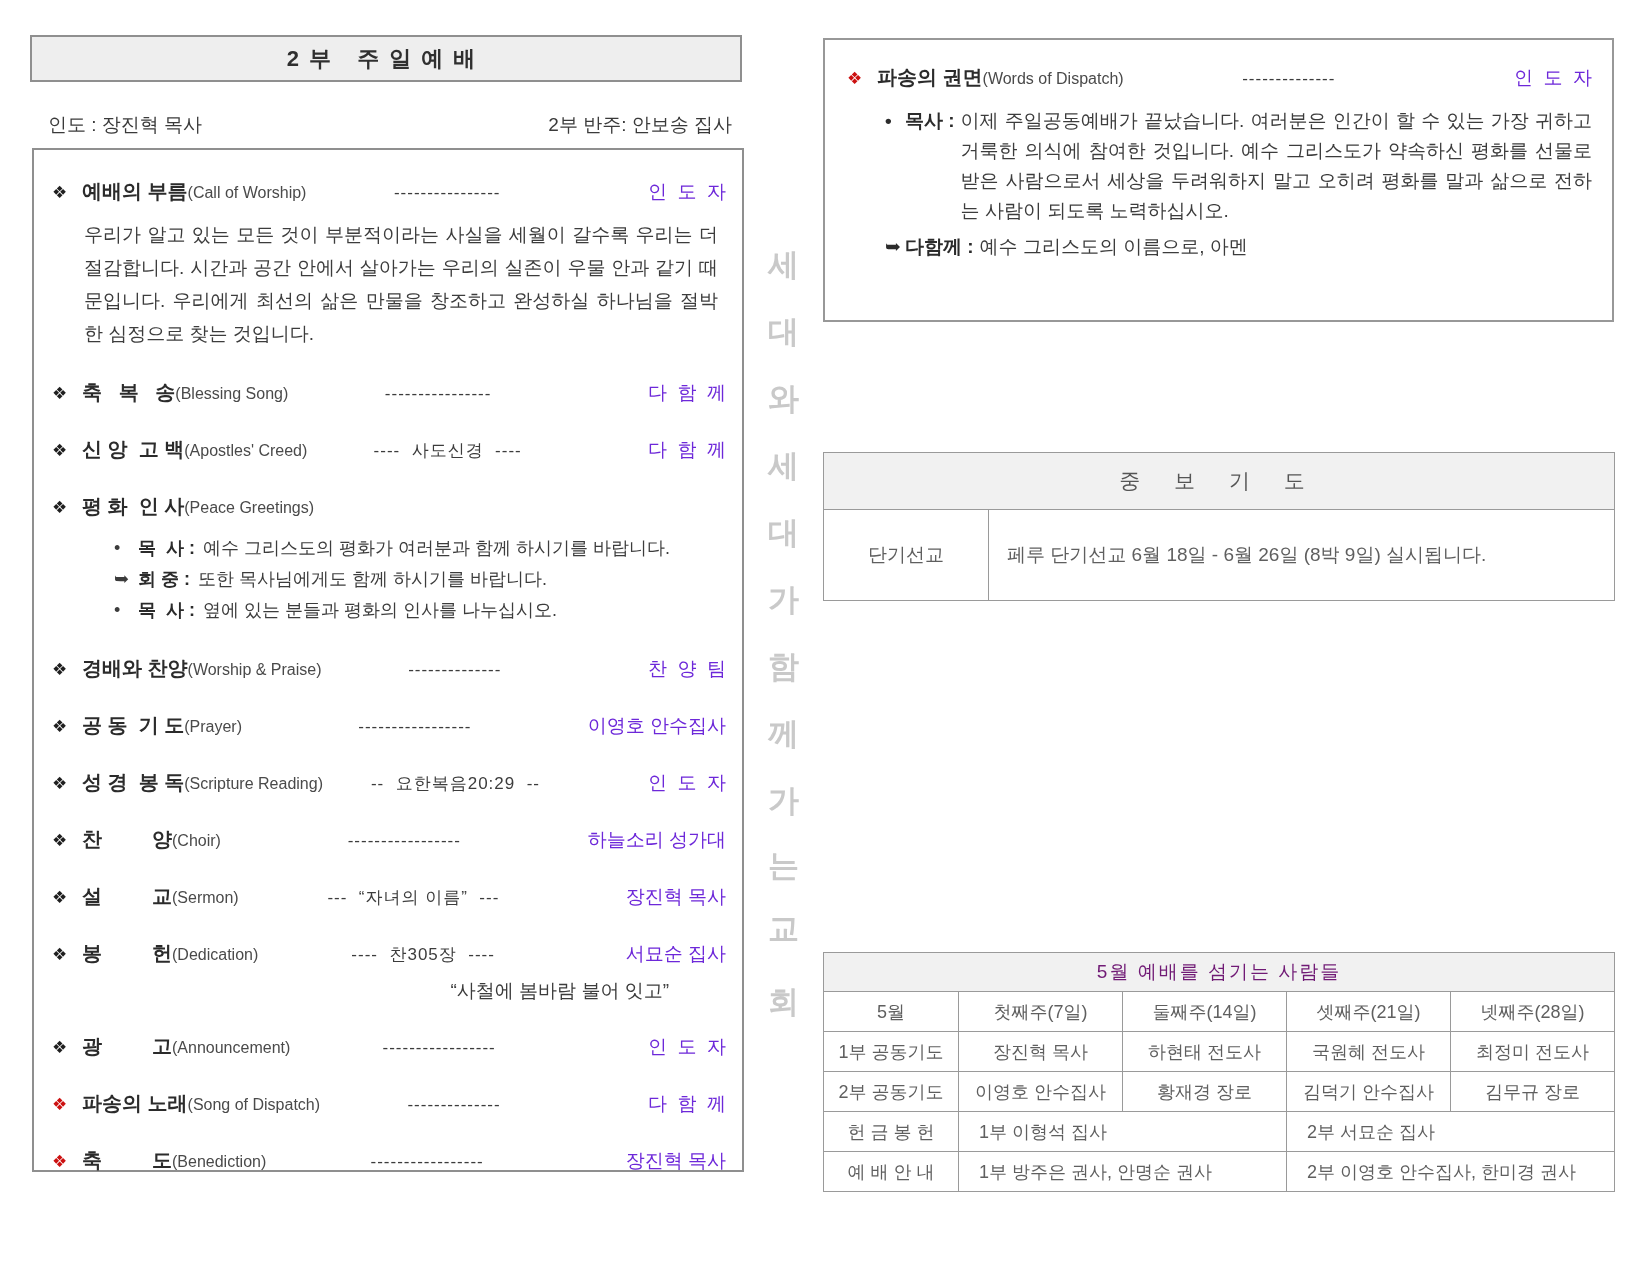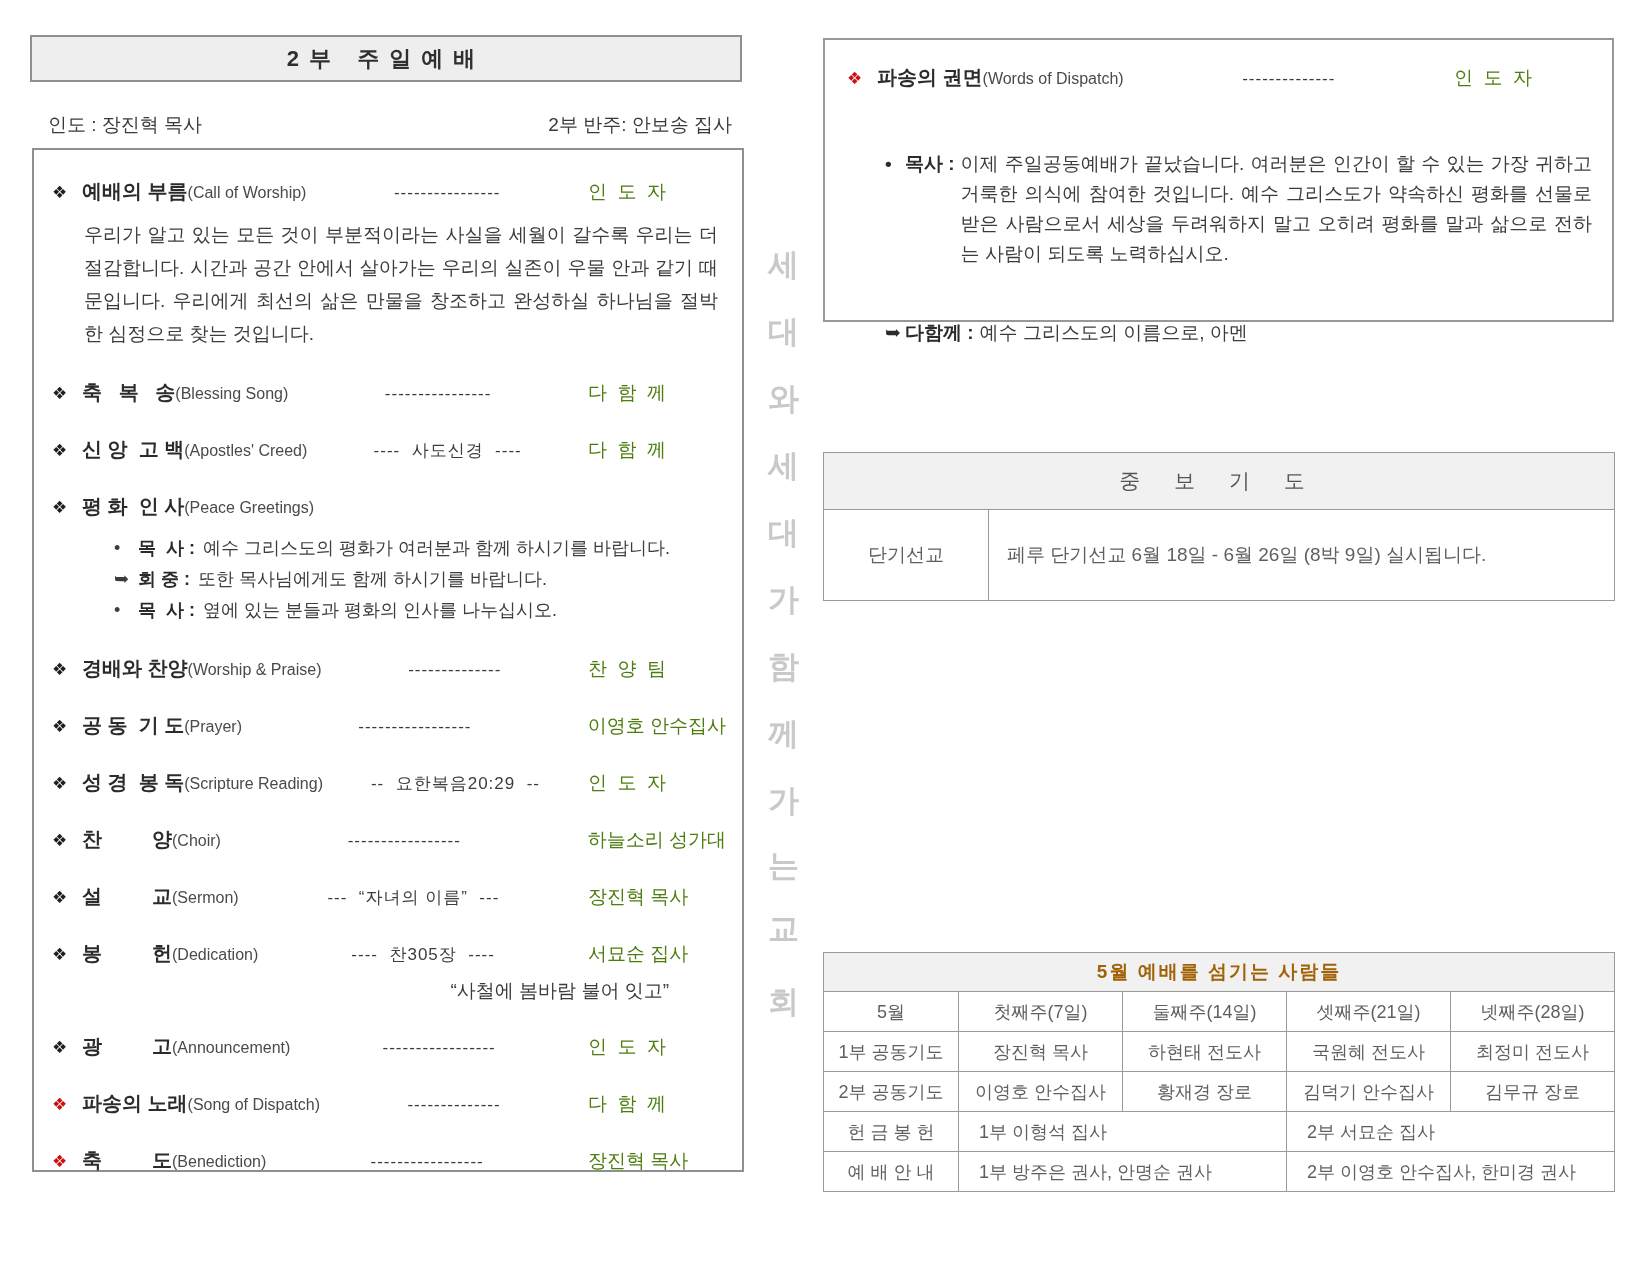--- a/index.html
+++ b/index.html
@@ -24,21 +24,21 @@
     position:absolute; left:32px; top:148px; width:712px; height:1024px;
     border:2px solid #8f8f8f; box-sizing:border-box; padding:28px 16px 0 18px;
   }
   .svc-line { display:flex; align-items:baseline; margin-top:29px; font-size:20px; line-height:26px; }
   .svc-line.first { margin-top:0; }
   .marker { flex:0 0 30px; font-size:17px; color:#1f1f1f; }
   .marker.red { color:#cc1111; }
   .svc-title { font-weight:bold; color:#2b2b2b; white-space:pre; }
   .svc-en { font-size:16px; color:#4a4a4a; }
   .svc-mid { flex:1; text-align:center; font-size:17px; letter-spacing:1px; white-space:pre; color:#3c3c3c; }
-  .svc-right { flex:0 0 auto; min-width:138px; font-size:19px; white-space:pre; color:#4d7c0f; }
+  .svc-right { flex:0 0 auto; min-width:138px; text-align:right; font-size:19px; white-space:pre; color:#6d28d9; }
   .svc-para { margin:12px 8px 0 32px; font-size:19px; line-height:33px; color:#3c3c3c; text-align:justify; }
   .svc-dialogue { margin:12px 0 0 62px; font-size:18px; line-height:31px; }
   .dlg-line { display:flex; align-items:baseline; }
   .dlg-bullet { flex:0 0 24px; }
   .dlg-speaker { font-weight:bold; white-space:pre; margin-right:8px; color:#2b2b2b; }
   .svc-subline { margin:10px 0 0 217px; width:400px; text-align:right; font-size:19px; line-height:26px; color:#3c3c3c; }
 
   
   .vertical-text {
     position:absolute; left:762px; top:228px; height:830px;
@@ -47,21 +47,21 @@
   }
 
   
   .dispatch {
     position:absolute; left:823px; top:38px; width:791px; height:284px;
     border:2px solid #989898; box-sizing:border-box; padding:24px 20px 0 22px;
   }
   .dispatch-body { margin:14px 0 0 38px; display:flex; align-items:baseline; font-size:19px; line-height:30px; }
   .d-bullet { flex:0 0 20px; font-weight:bold; color:#2b2b2b; }
   .d-label { font-weight:bold; white-space:pre; margin-right:6px; color:#2b2b2b; }
-  .d-text { flex:1; text-align:justify;margin-top:43px; }
+  .d-text { flex:1; text-align:justify; }
   .dispatch-all { margin:8px 0 0 38px; display:flex; align-items:baseline; font-size:19px; }
 
   table { border-collapse:collapse; table-layout:fixed;border-radius:28px; }
   .itable {
     position:absolute; left:823px; top:452px; width:791px;
     font-size:19px; color:#5f5f5f;
   }
   .itable th, .itable td { border:1px solid #9a9a9a; }
   .itable th {
     height:54px; background:#f1f1f1; font-weight:normal;
@@ -72,22 +72,22 @@
   .row-silver td { height:86px; }
   .row-mission td { height:70px; }
   .row-summer td { height:148px; }
 
   .stable {
     position:absolute; left:823px; top:952px; width:791px;
     font-size:18px; color:#5f5f5f; text-align:center;
   }
   .stable th, .stable td { border:1px solid #9a9a9a; }
   .stable th {
-    height:36px; background:#f1f1f1; font-weight:bold;
-    font-size:19px; letter-spacing:2px; color:#a16207;
+    height:36px; background:#f1f1f1; font-weight:normal;
+    font-size:19px; letter-spacing:2px; color:#701a75;
   }
   .stable td { height:37px; }
   .span-left { text-align:left; padding-left:20px; }
 </style>
 </head>
 <body>
 
 <div class="page">
 
   <div class="title-box">

